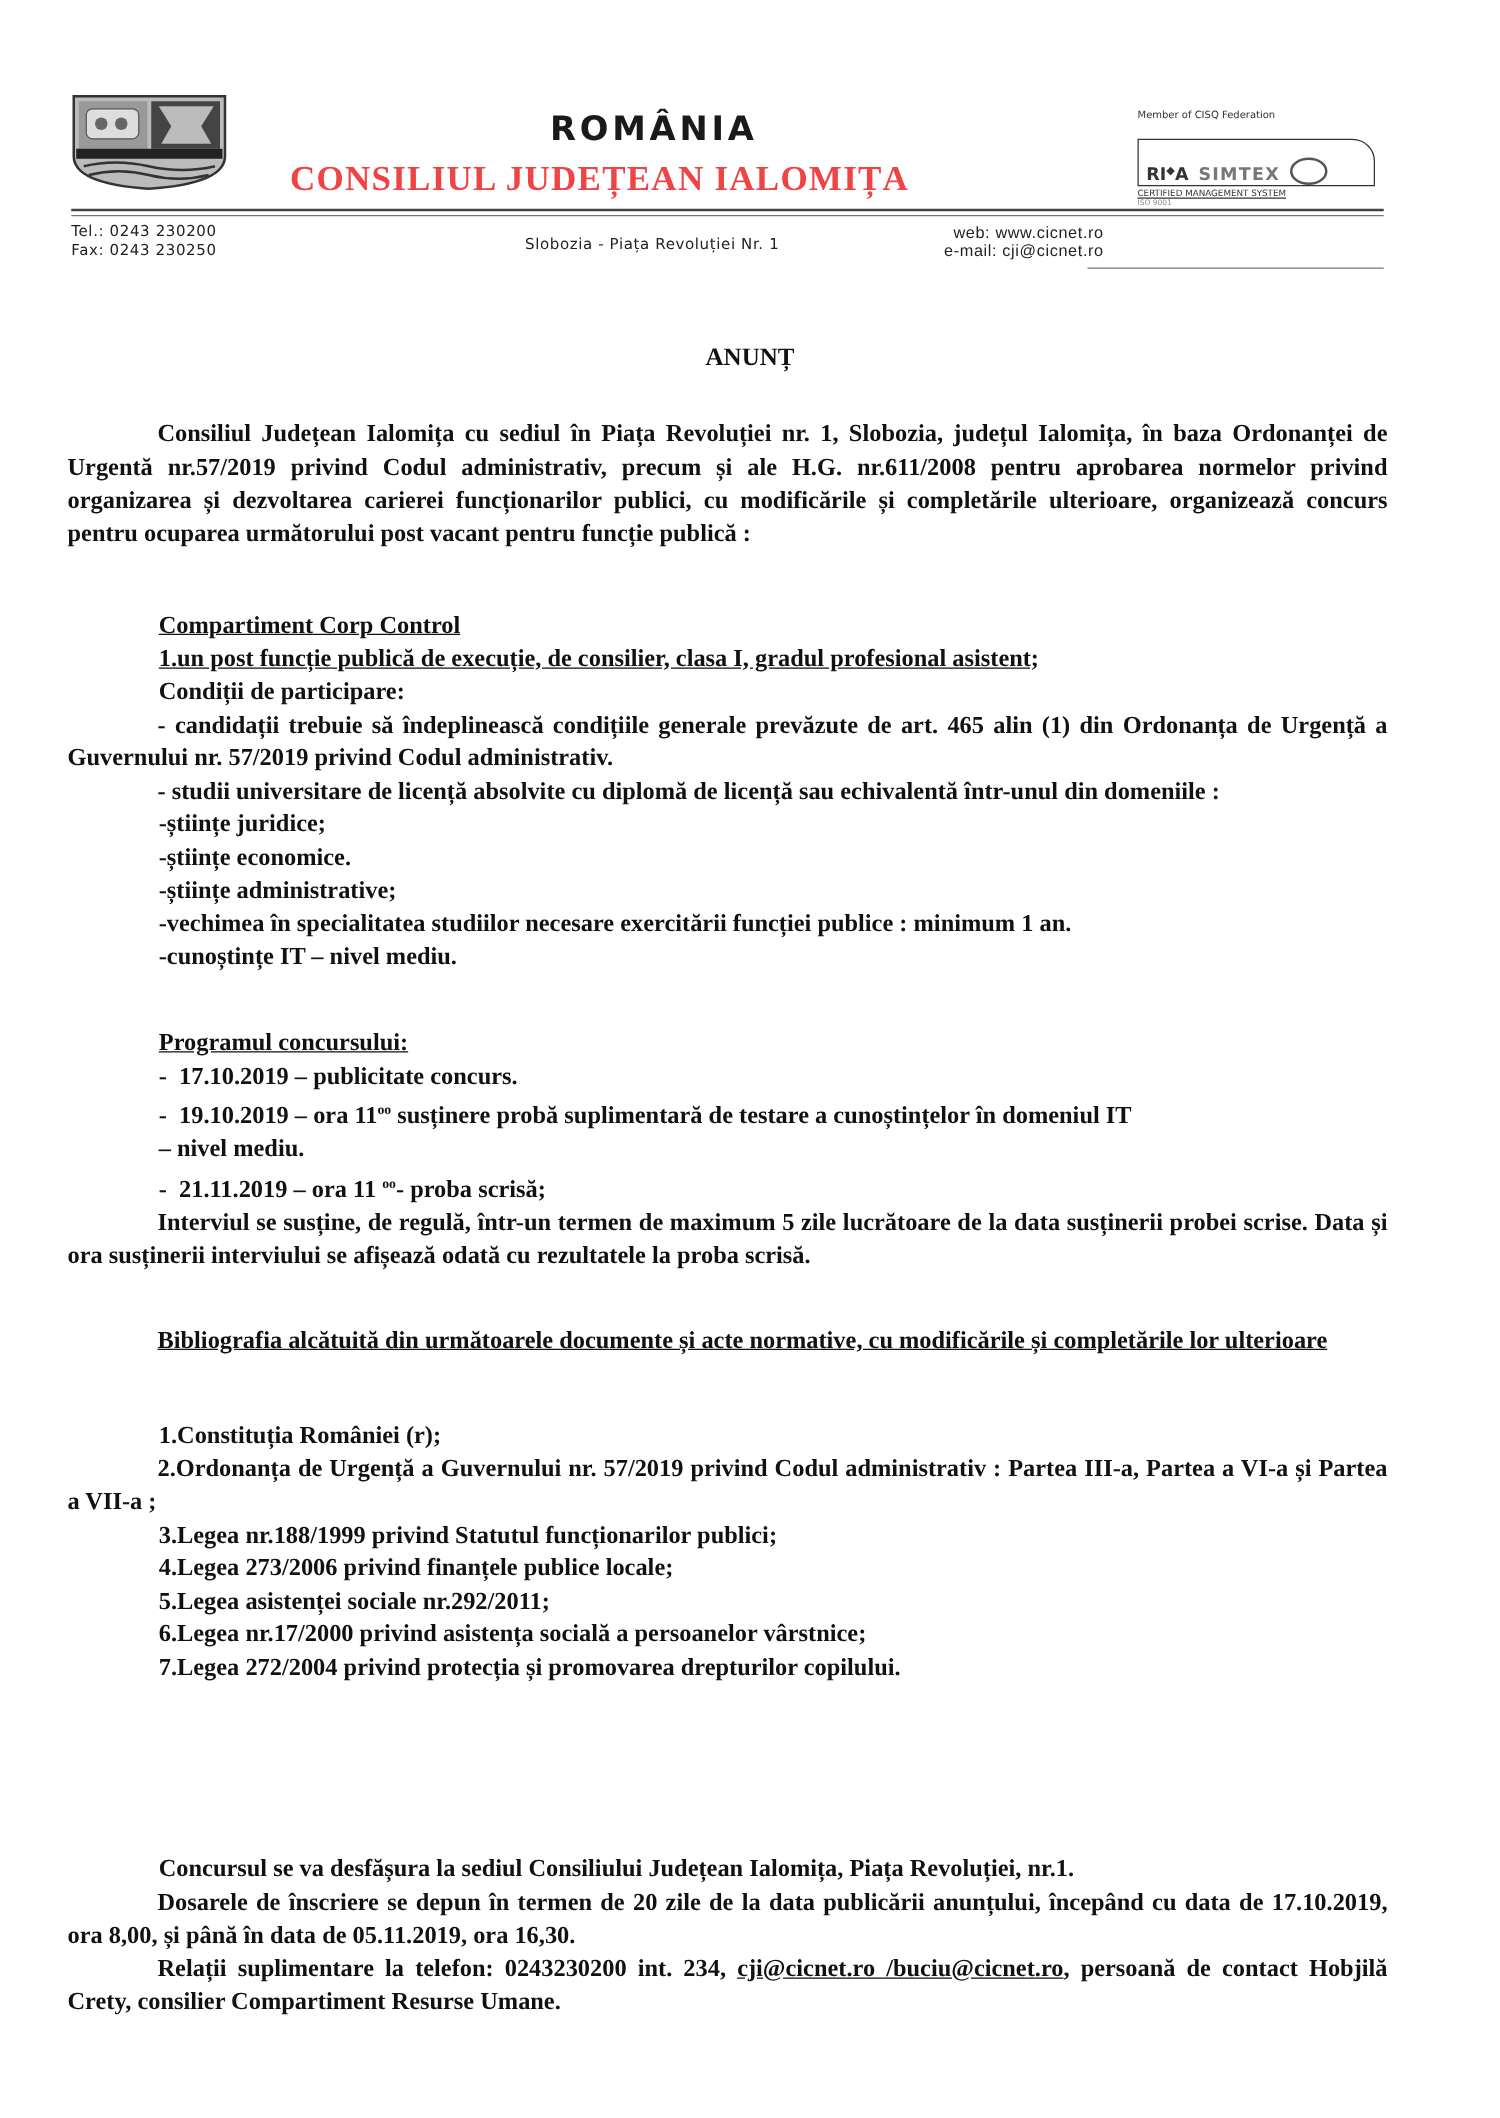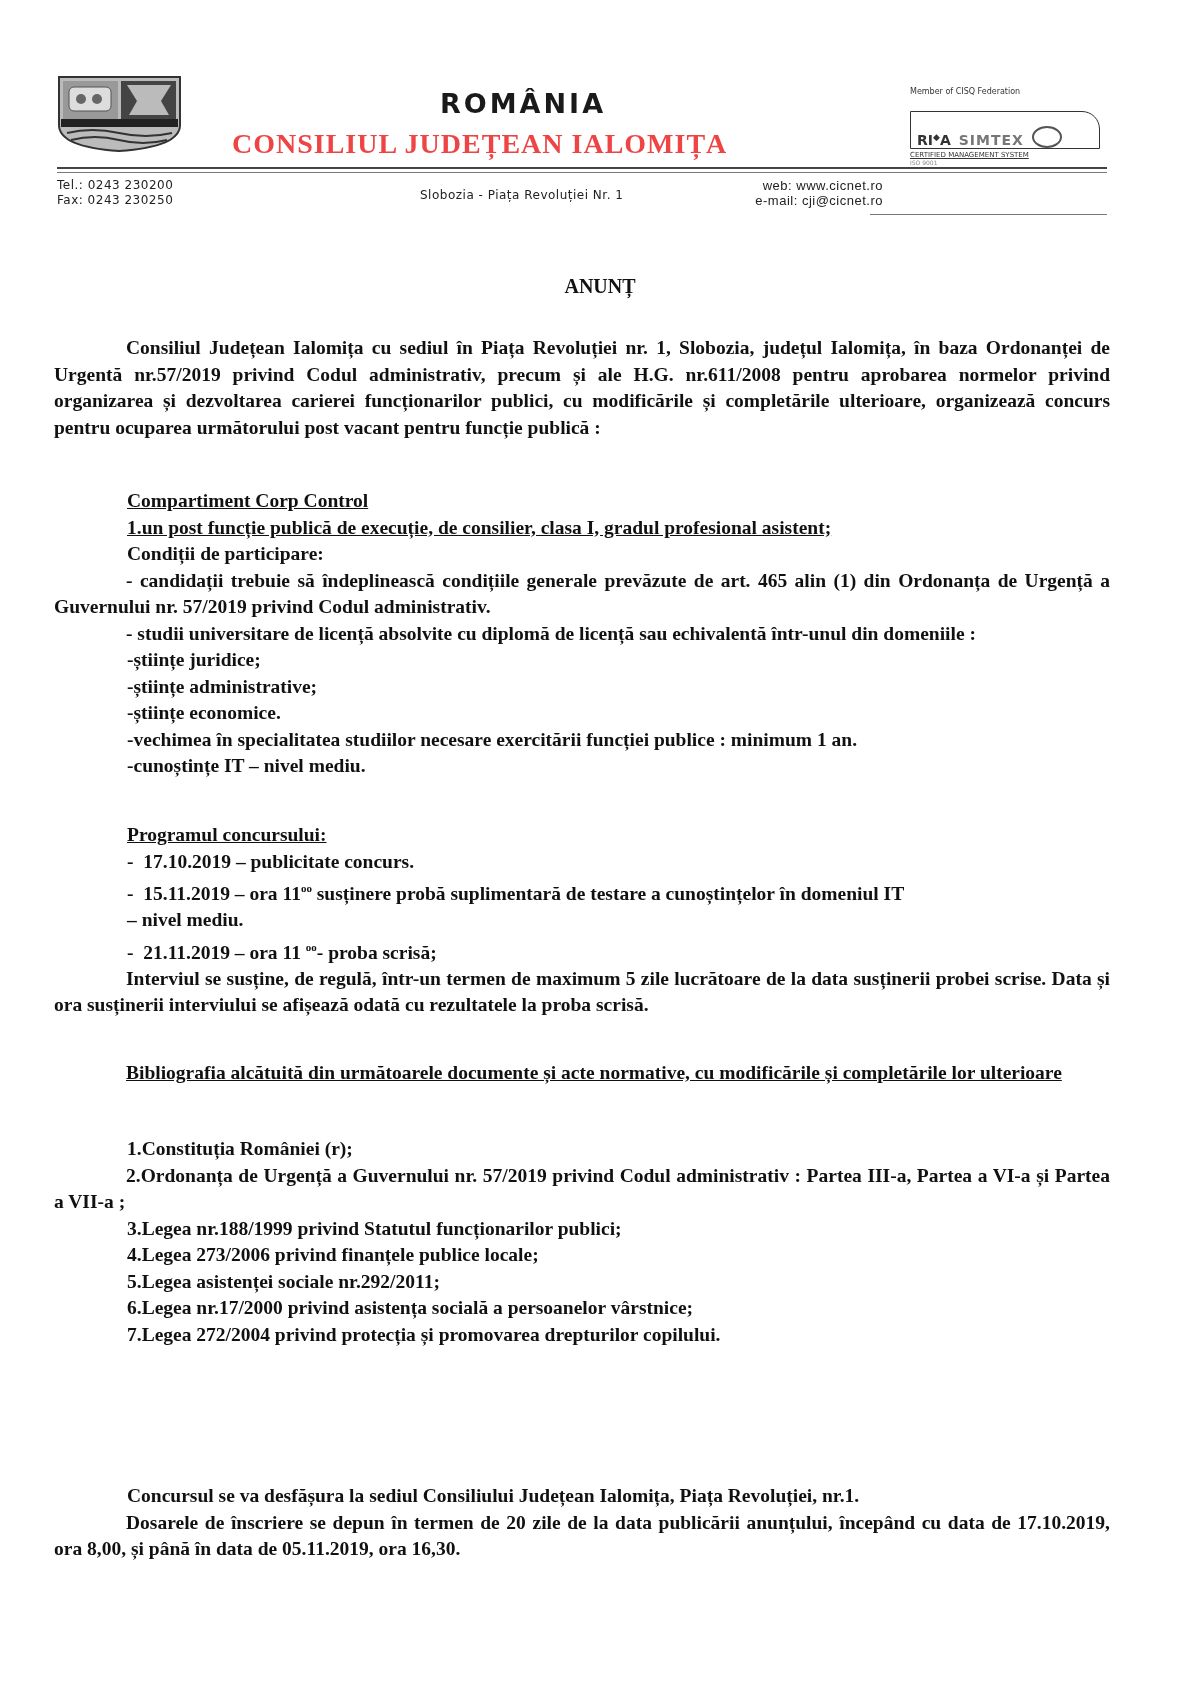--- a/index.html
+++ b/index.html
@@ -86,43 +86,44 @@
 
   <div class="block doc just ind" style="top:335px;">Consiliul Județean Ialomița cu sediul în Piața Revoluției nr. 1, Slobozia, județul Ialomița, în baza Ordonanței de Urgentă nr.57/2019 privind Codul administrativ, precum și ale H.G. nr.611/2008 pentru aprobarea normelor privind organizarea și dezvoltarea carierei funcționarilor publici, cu modificările și completările ulterioare, organizează concurs pentru ocuparea următorului post vacant pentru funcție publică :</div>
 
   <div class="block doc" style="top:488px;">
     <span class="il u">Compartiment Corp Control</span>
     <span class="il u">1.un  post funcție publică de execuție,  de consilier, clasa I,  gradul profesional asistent;</span>
     <span class="il">Condiții de participare:</span>
     <span class="line just ind">- candidații trebuie să îndeplinească condițiile generale prevăzute de art. 465 alin (1) din Ordonanța de Urgență a Guvernului nr. 57/2019 privind Codul administrativ.</span>
     <span class="line just ind">- studii universitare de licență absolvite cu diplomă de licență sau echivalentă într-unul din domeniile :</span>
     <span class="il">-științe juridice;</span>
+    <span class="il">-științe economice.</span>
     <span class="il">-științe administrative;</span>
-    <span class="il">-științe economice.</span>
     <span class="il">-vechimea în specialitatea studiilor necesare exercitării funcției publice : minimum    1 an.</span>
     <span class="il">-cunoștințe IT – nivel mediu.</span>
   </div>
 
   <div class="block doc" style="top:822px;">
     <span class="il u">Programul concursului:</span>
     <span class="il">-&nbsp;&nbsp;<span>17.10.2019</span><span> – publicitate concurs.</span></span>
-    <span class="il">-&nbsp;&nbsp;<span>15.11.2019</span><span> – ora 11</span><sup>oo</sup><span> susținere probă suplimentară de testare a cunoștințelor în domeniul IT</span></span>
+    <span class="il">-&nbsp;&nbsp;<span>19.10.2019</span><span> – ora 11</span><sup>oo</sup><span> susținere probă suplimentară de testare a cunoștințelor în domeniul IT</span></span>
     <span class="il">– nivel mediu.</span>
     <span class="il">-&nbsp;&nbsp;<span>21.11.2019</span><span> – ora 11 </span><sup>oo</sup><span>- proba scrisă;</span></span>
     <span class="line just ind">Interviul se susține, de regulă, într-un termen de maximum 5 zile lucrătoare de la data susținerii probei scrise. Data și ora susținerii interviului se afișează odată cu rezultatele la proba scrisă.</span>
   </div>
 
   <div class="block doc just ind u" style="top:1060px;">Bibliografia alcătuită din următoarele documente și acte normative, cu modificările și completările lor ulterioare</div>
   <div class="block doc" style="top:1136px;">
     <span class="il">1.Constituția României (r);</span>
     <span class="line just ind">2.Ordonanța de Urgență a Guvernului nr. 57/2019 privind Codul administrativ : Partea III-a, Partea a VI-a și Partea a VII-a ;</span>
     <span class="il">3.Legea nr.188/1999 privind Statutul funcționarilor publici;</span>
     <span class="il">4.Legea 273/2006 privind finanțele publice locale;</span>
     <span class="il">5.Legea asistenței sociale nr.292/2011;</span>
     <span class="il">6.Legea nr.17/2000 privind asistența socială a persoanelor vârstnice;</span>
     <span class="il">7.Legea 272/2004 privind protecția și promovarea drepturilor copilului.</span>
   </div>
 
   <div class="block doc" style="top:1483px;">
     <span class="il">Concursul se va desfășura la sediul Consiliului Județean Ialomița, Piața Revoluției, nr.1.</span>
     <span class="line just ind">Dosarele de înscriere se depun în termen de 20 zile de la data publicării anunțului,  începând cu data de 17.10.2019,  ora 8,00, și până în data de 05.11.2019, ora 16,30.</span>
+    <span class="line just ind"><span>Relații suplimentare la telefon: 0243230200 int. 234, </span><a class="u">cji@cicnet.ro /buciu@cicnet.ro</a><span>, persoană de contact Hobjilă Crety, consilier Compartiment Resurse Umane.</span></span>
   </div>
 </div>
 
 </body></html>

